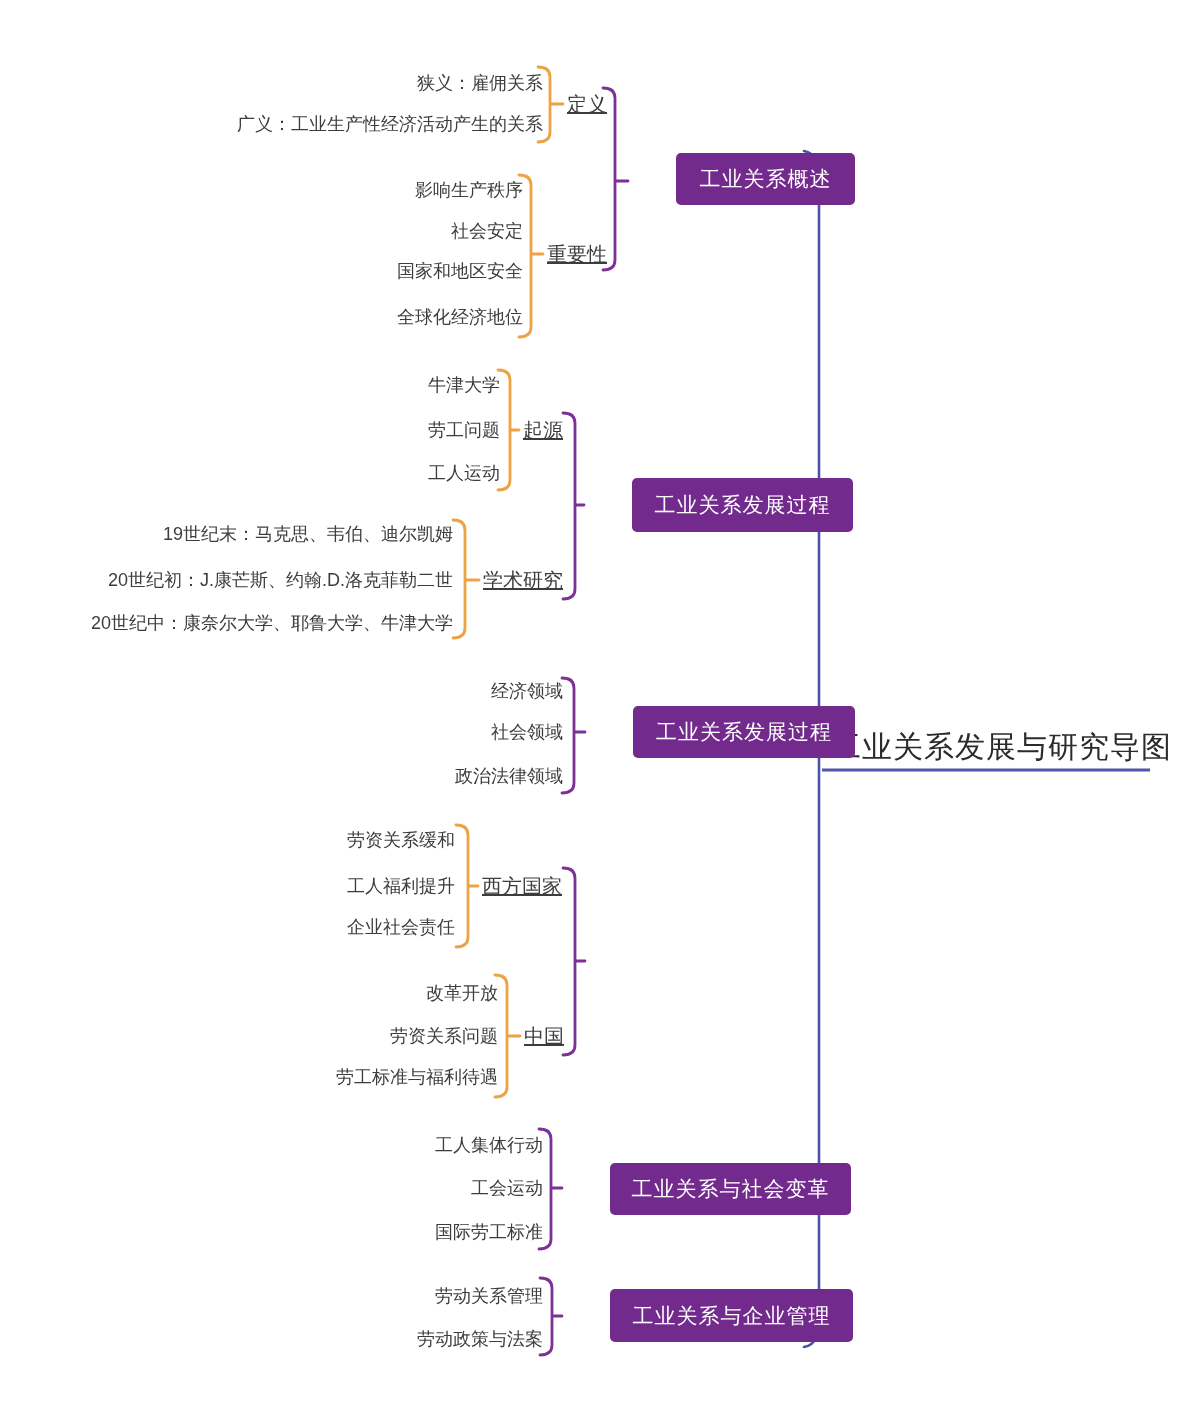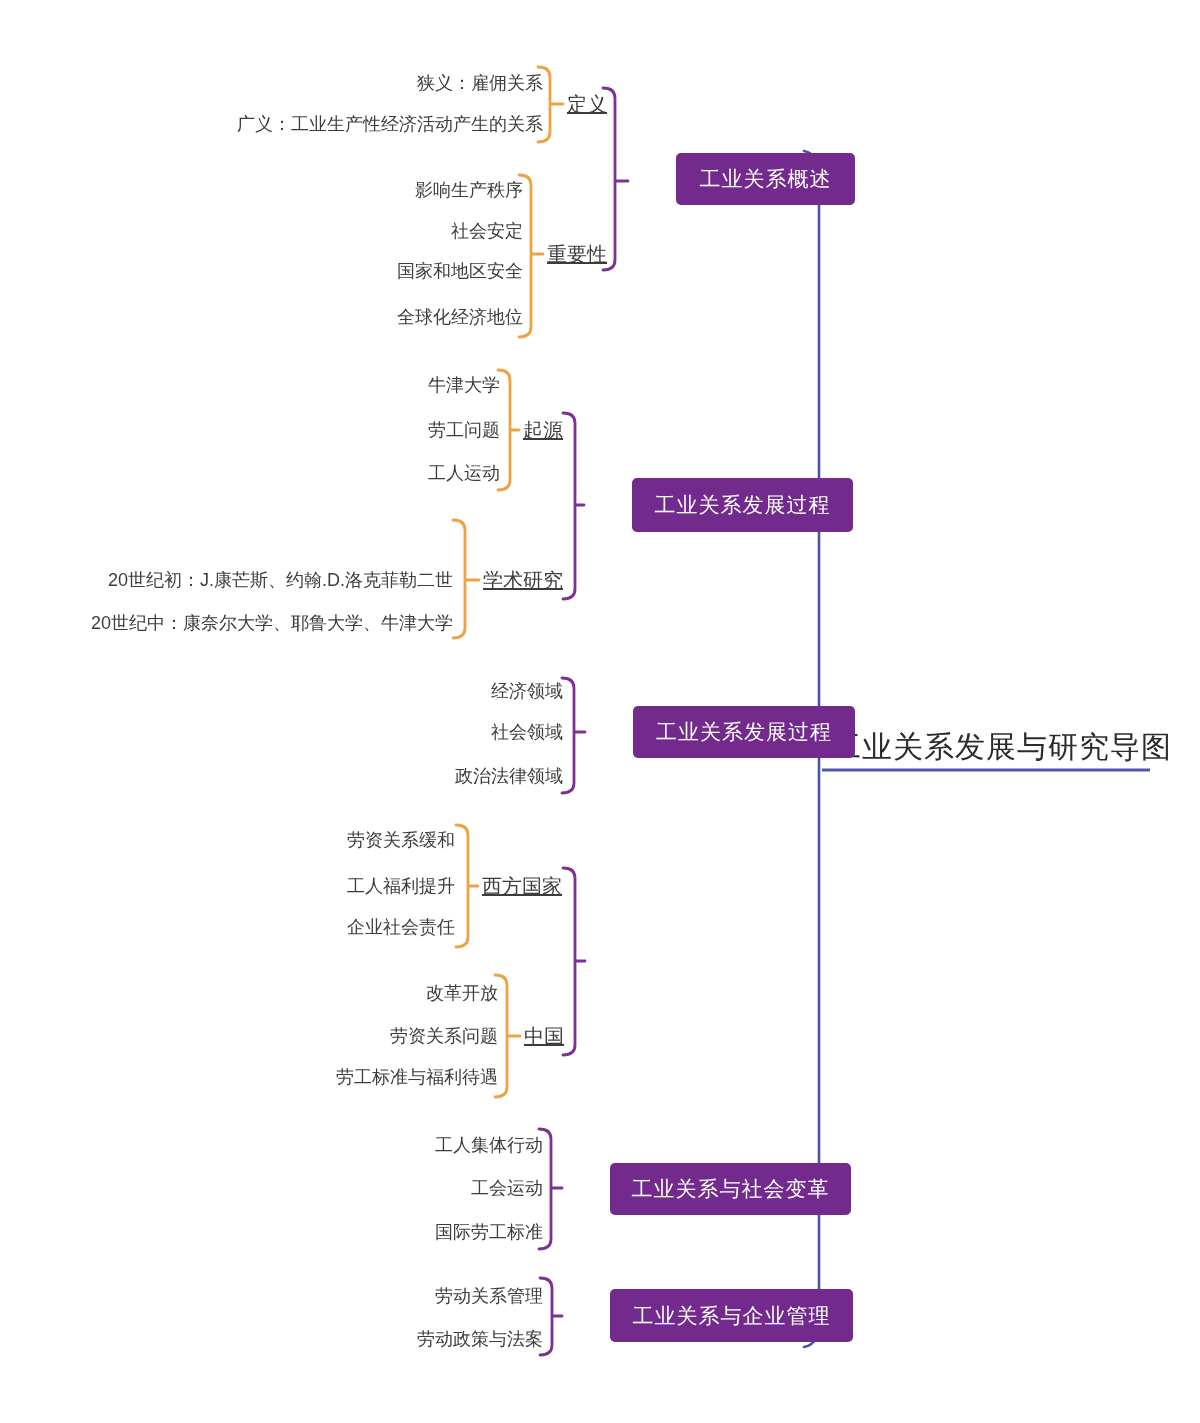--- a/index.html
+++ b/index.html
@@ -84,20 +84,21 @@
 
   <div class="leaf" style="right:677px;top:176px">影响生产秩序</div>
   <div class="leaf" style="right:677px;top:217px">社会安定</div>
   <div class="leaf" style="right:677px;top:257px">国家和地区安全</div>
   <div class="leaf" style="right:677px;top:303px">全球化经济地位</div>
 
   <div class="leaf" style="right:700px;top:371px">牛津大学</div>
   <div class="leaf" style="right:700px;top:416px">劳工问题</div>
   <div class="leaf" style="right:700px;top:459px">工人运动</div>
 
+  <div class="leaf" style="right:747px;top:520px">19世纪末：马克思、韦伯、迪尔凯姆</div>
   <div class="leaf" style="right:747px;top:566px">20世纪初：J.康芒斯、约翰.D.洛克菲勒二世</div>
   <div class="leaf" style="right:747px;top:609px">20世纪中：康奈尔大学、耶鲁大学、牛津大学</div>
 
   <div class="leaf" style="right:637px;top:677px">经济领域</div>
   <div class="leaf" style="right:637px;top:718px">社会领域</div>
   <div class="leaf" style="right:637px;top:762px">政治法律领域</div>
 
   <div class="leaf" style="right:745px;top:826px">劳资关系缓和</div>
   <div class="leaf" style="right:745px;top:872px">工人福利提升</div>
   <div class="leaf" style="right:745px;top:913px">企业社会责任</div>

